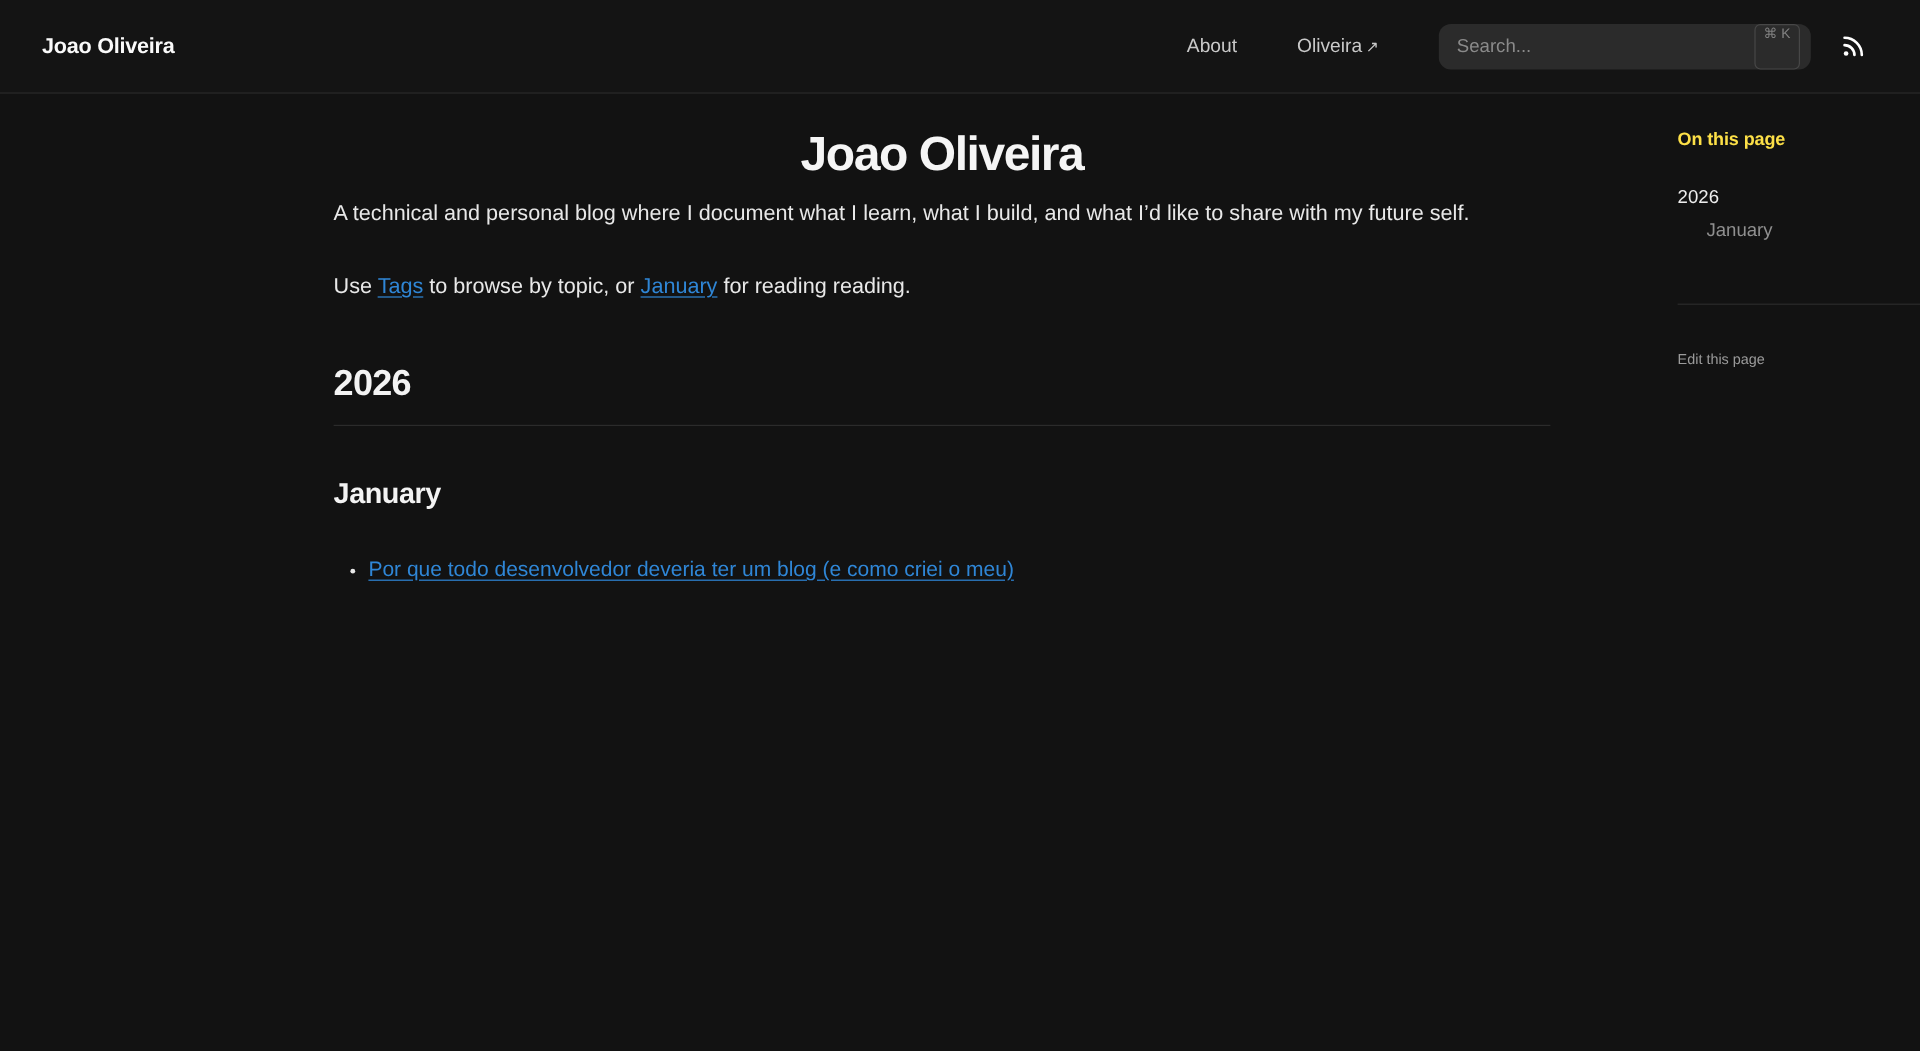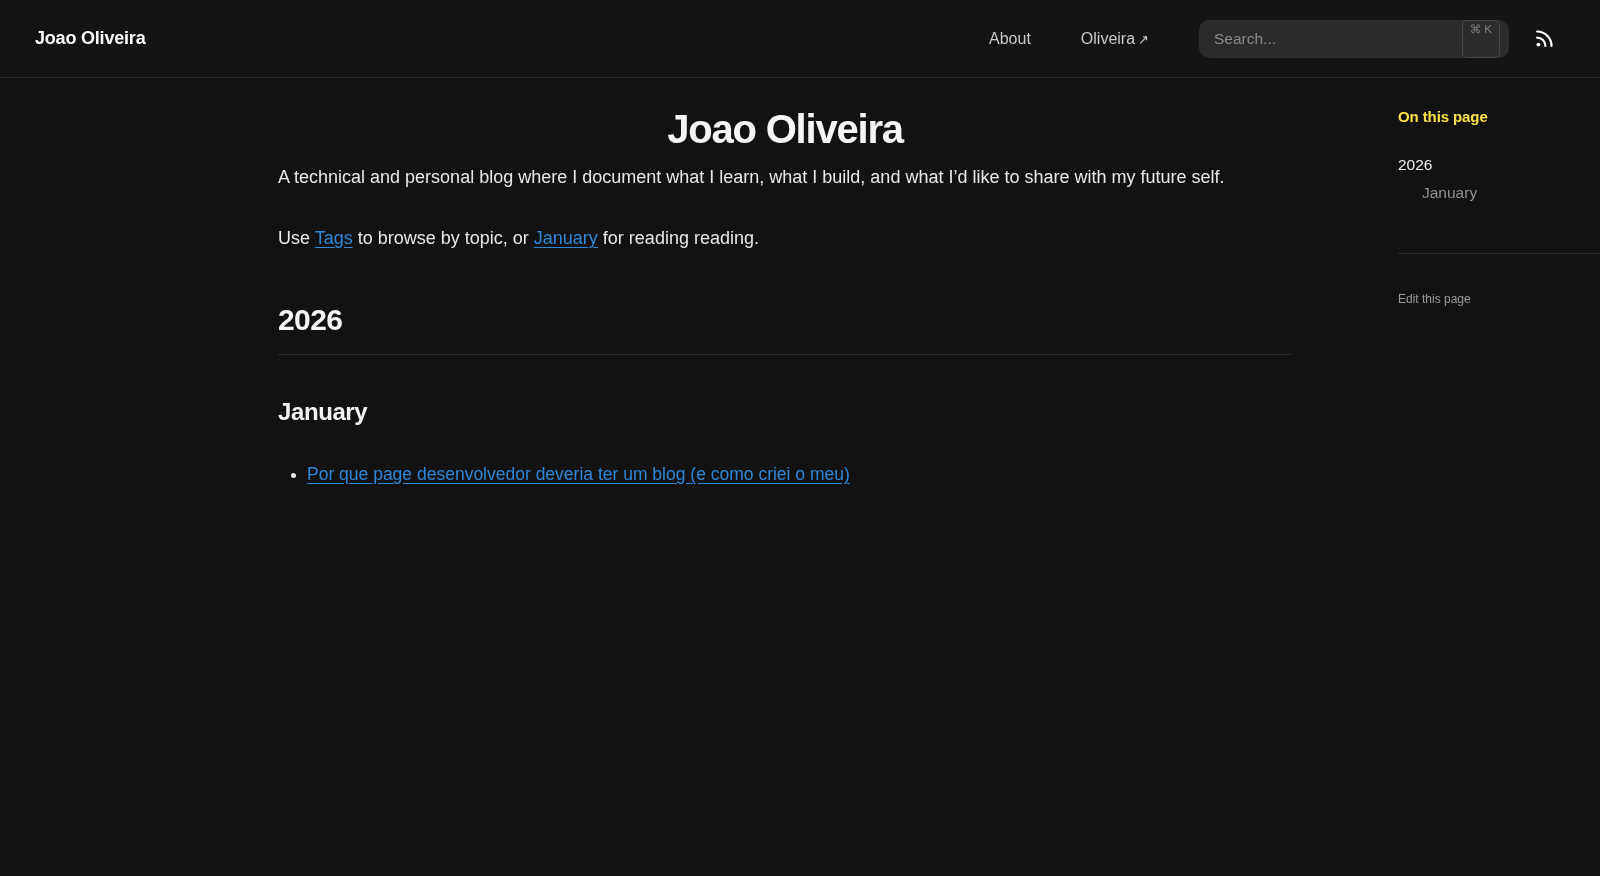--- a/index.html
+++ b/index.html
@@ -195,21 +195,21 @@
     <p class="p-intro">A technical and personal blog where I document what I learn, what I build, and what I’d like to share with my future self.</p>
 
     <p class="p-browse"><span>Use </span><a class="inline-link">Tags</a><span> to browse by topic, or </span><a class="inline-link">January</a><span> for reading reading.</span></p>
 
     <h2>2026</h2>
 
     <h3>January</h3>
 
     <ul class="post-list">
       <li>
-        <a class="inline-link">Por que page desenvolvedor deveria ter um blog (e como criei o meu)</a>
+        <a class="inline-link">Por que todo desenvolvedor deveria ter um blog (e como criei o meu)</a>
       </li>
     </ul>
   </main>
 
   <aside class="toc">
     <div class="toc-title">On this page</div>
     <ul class="toc-list">
       <li class="toc-item lvl-1">2026</li>
       <li class="toc-item lvl-2">January</li>
     </ul>

